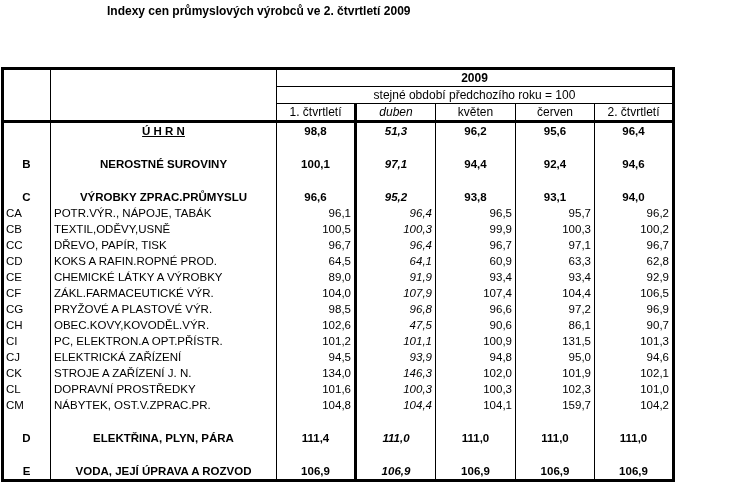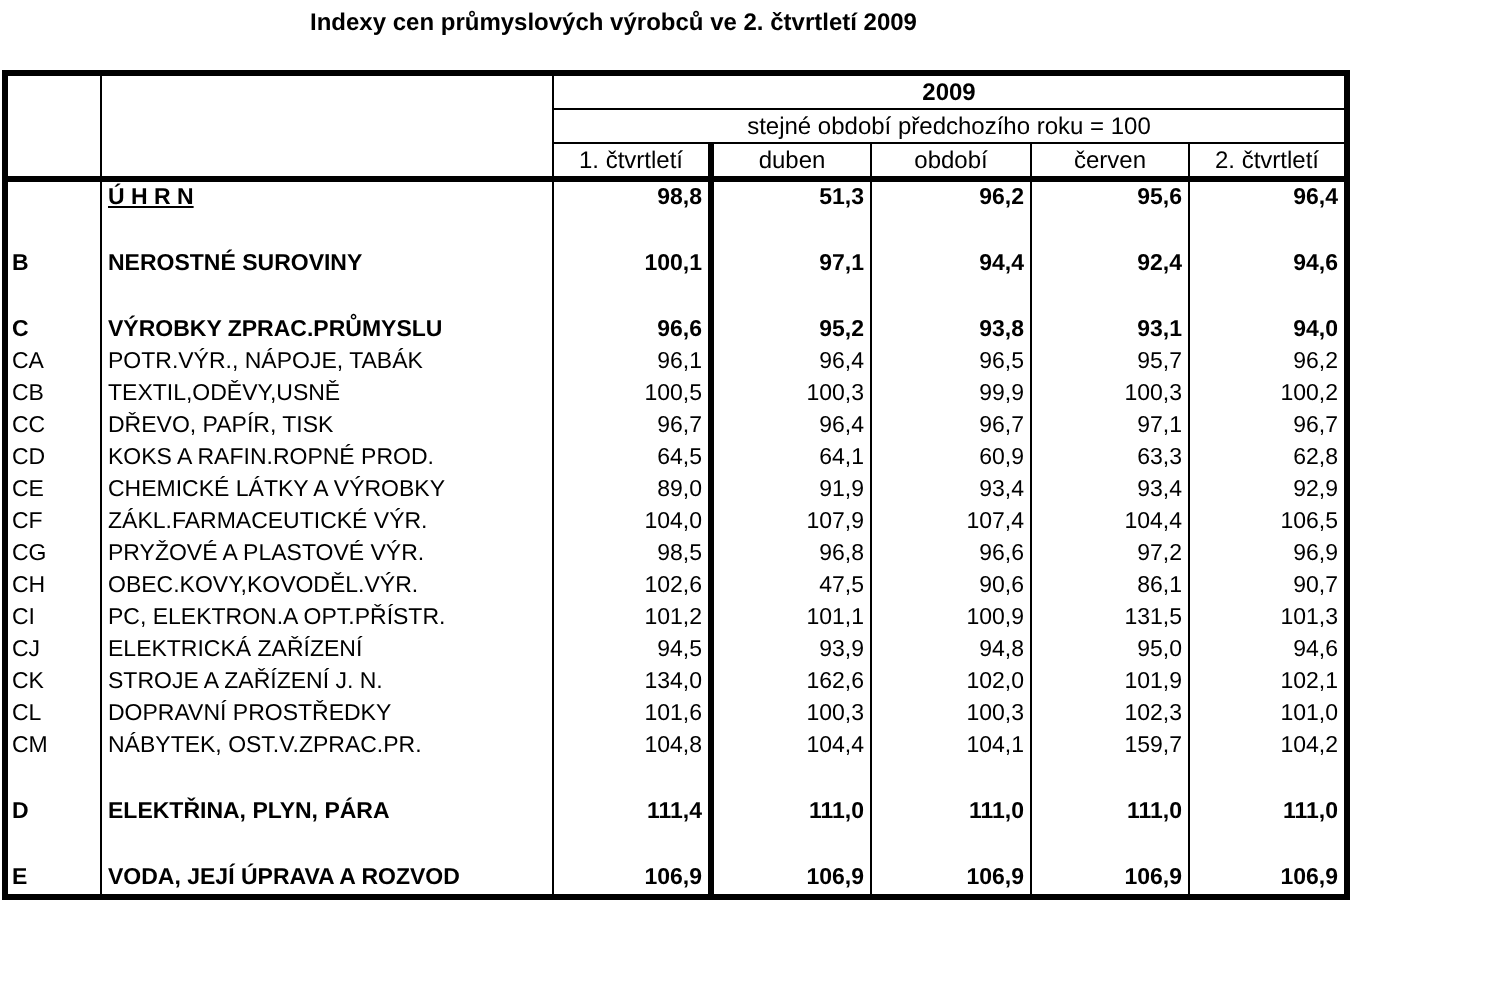--- a/index.html
+++ b/index.html
@@ -1,30 +1,30 @@
 <!DOCTYPE html>
 <html><head>
 <meta charset="utf-8">
 <style>
   html, body { margin:0; padding:0; background:#ffffff; }
   body { width:743px; height:494px; position:relative; overflow:hidden;
          font-family:"Liberation Sans", "DejaVu Sans", sans-serif; color:#000; }
   .title { position:absolute; left:107px; top:4px; font-size:12px; font-weight:bold;
-           letter-spacing:0px; white-space:nowrap;margin-left:48px; }
-  table { position:absolute; left:1px; top:35px; border-collapse:collapse;
+           letter-spacing:0px; white-space:nowrap; }
+  table { position:absolute; left:1px; top:67px; border-collapse:collapse;
           border:3px solid #000; table-layout:fixed; }
   td { padding:0 3px; font-size:11.5px; height:16px; line-height:15px; white-space:nowrap;
        overflow:hidden; }
   .hdr td { text-align:center; font-size:12px; }
   td.num { text-align:right; }
   td.code { text-align:left; padding-left:2px; }
-  .bold td { font-weight:bold; }
+  .bold td { font-weight:bold;text-align:center; }
   .tall td { height:33px; vertical-align:bottom; }
   .b-l { border-left:1px solid #000; }
-  .b-lt { border-left:3px solid #000; }
+  .b-lt { border-left:3px solid #000;font-style:italic; }
   .b-b { border-bottom:1px solid #000; }
   .uh { text-decoration:underline; }
 </style>
 </head>
 <body>
 
 <div class="title">Indexy cen průmyslových výrobců ve 2. čtvrtletí 2009</div>
 
 <table>
   <colgroup>
@@ -41,21 +41,21 @@
       <td rowspan="3"></td>
       <td rowspan="3" class="b-l"></td>
       <td colspan="5" class="b-l b-b" style="font-weight:bold">2009</td>
     </tr>
     <tr class="hdr">
       <td colspan="5" class="b-l b-b">stejné období předchozího roku = 100</td>
     </tr>
     <tr class="hdr">
       <td class="b-l">1. čtvrtletí</td>
       <td class="b-lt">duben</td>
-      <td class="b-l">období</td>
+      <td class="b-l">květen</td>
       <td class="b-l">červen</td>
       <td class="b-l">2. čtvrtletí</td>
     </tr>
   </tbody>
   <tbody id="body-rows" style="border-top:3px solid #000;">
       <tr class="bold">
         <td class="code"></td>
         <td class="b-l uh">Ú H R N</td>
         <td class="num b-l">98,8</td>
         <td class="num b-lt">51,3</td>
@@ -168,21 +168,21 @@
         <td class="num b-l">94,5</td>
         <td class="num b-lt">93,9</td>
         <td class="num b-l">94,8</td>
         <td class="num b-l">95,0</td>
         <td class="num b-l">94,6</td>
       </tr>
       <tr class="">
         <td class="code">CK</td>
         <td class="b-l">STROJE A ZAŘÍZENÍ J. N.</td>
         <td class="num b-l">134,0</td>
-        <td class="num b-lt">162,6</td>
+        <td class="num b-lt">146,3</td>
         <td class="num b-l">102,0</td>
         <td class="num b-l">101,9</td>
         <td class="num b-l">102,1</td>
       </tr>
       <tr class="">
         <td class="code">CL</td>
         <td class="b-l">DOPRAVNÍ PROSTŘEDKY</td>
         <td class="num b-l">101,6</td>
         <td class="num b-lt">100,3</td>
         <td class="num b-l">100,3</td>

